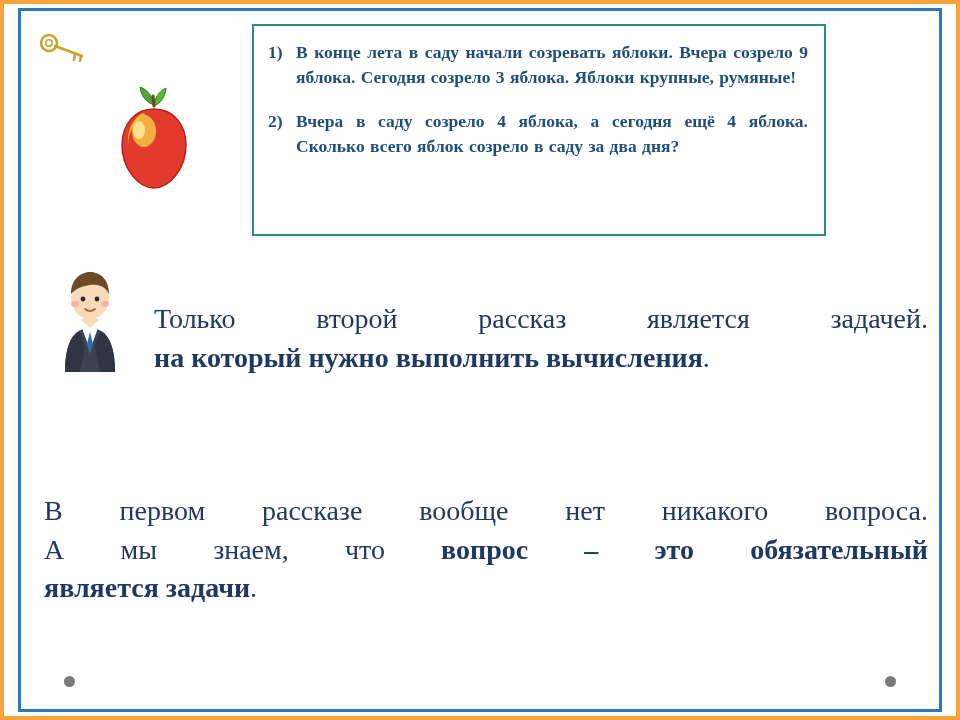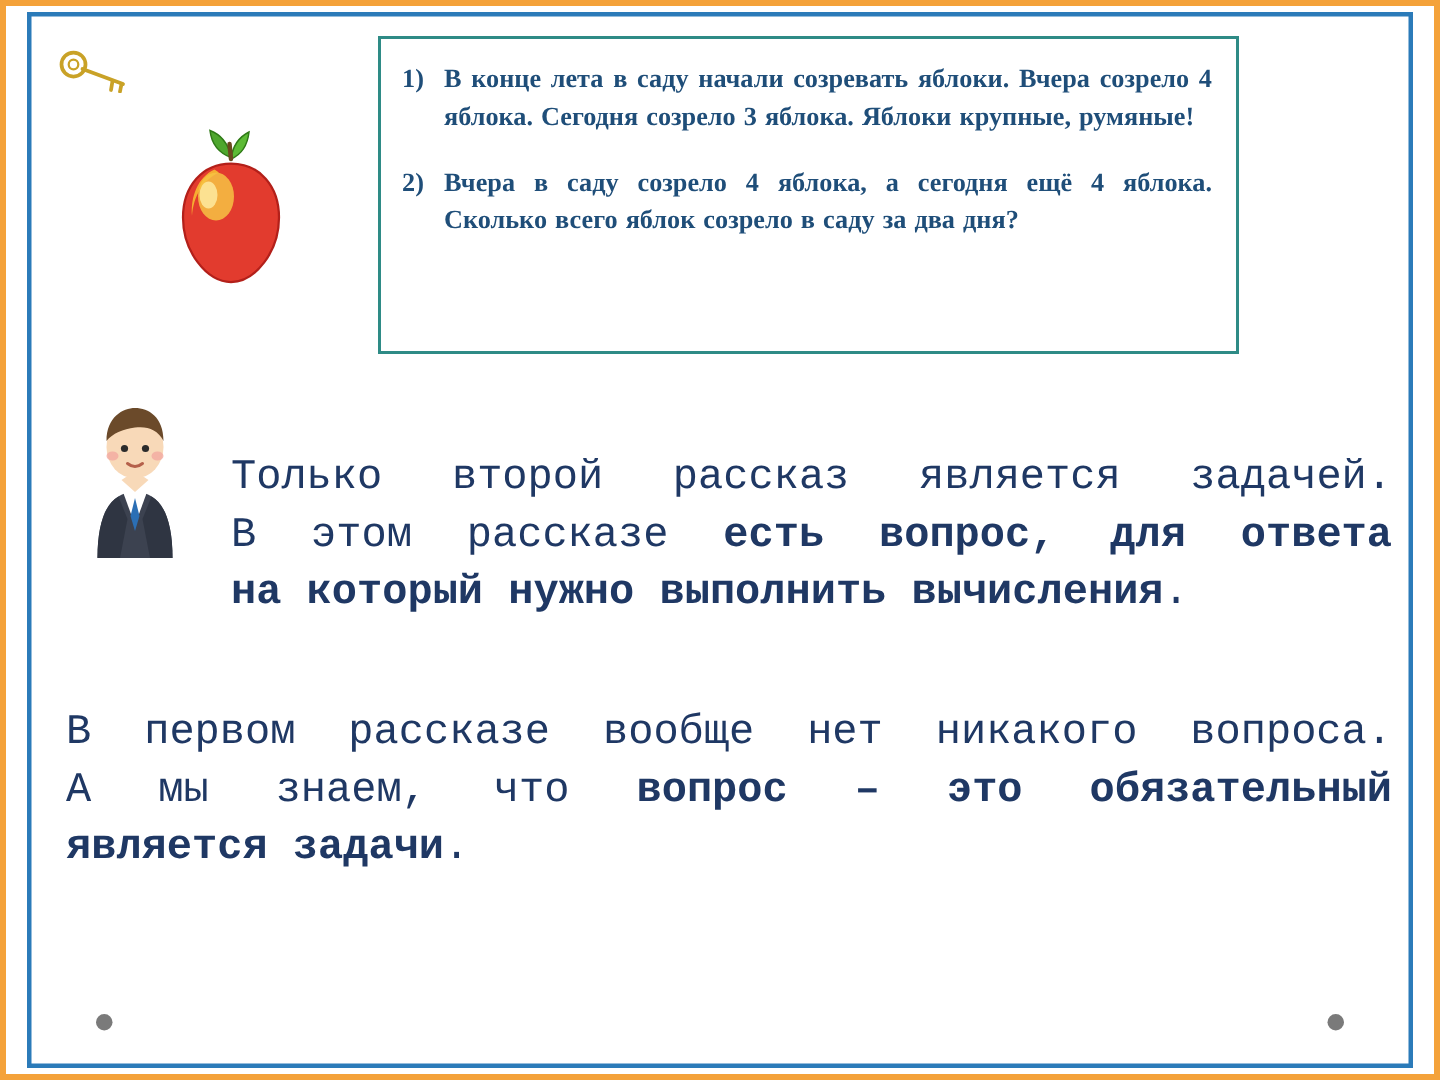--- a/index.html
+++ b/index.html
@@ -148,36 +148,36 @@
     position: absolute;
     left: 52px;
     top: 262px;
     width: 76px;
     height: 110px;
   }
 
   
   .para {
     position: absolute;
-    font-family: Liberation Mono, monospace;
+    font-family: Liberation Serif, serif;
     color: #1f3864;
     font-size: 28px;
     line-height: 1.38;
   }
   .para-1 {
     left: 44px;
     top: 300px;
     width: 884px;
     text-align: justify;
     text-align-last: left;
     text-indent: 110px;
   }
   .para-2 {
     left: 44px;
-    top: 470px;
+    top: 492px;
     width: 884px;
     text-align: justify;
     text-align-last: left;
   }
   .bold {
     font-weight: bold;
   }
   .just-line {
     display: block;
     text-align: justify;
@@ -230,21 +230,21 @@
     <path d="M46 24 L45 14" stroke="#6b4a1f" stroke-width="3" stroke-linecap="round" fill="none"></path>
     <path d="M46 27 C27 27 14 42 14 63 C14 86 30 106 46 106 C62 106 78 86 78 63 C78 42 65 27 46 27 Z" fill="#e23b2e" stroke="#b3201a" stroke-width="1.5"></path>
     <path d="M35 31 C24 36 19 49 20 62 C21 49 27 38 38 33 Z" fill="#f7b232" opacity="0.95"></path>
     <ellipse cx="36" cy="49" rx="12" ry="16" fill="#f6c343" opacity="0.85"></ellipse>
     <ellipse cx="31" cy="48" rx="6" ry="9" fill="#fde79a" opacity="0.9"></ellipse>
   </svg>
 
   <div class="task-box">
     <div class="task-item">
       <span class="task-num">1)</span>
-      <span class="task-text">В конце лета в саду начали созревать яблоки. Вчера созрело 4 яблока. Сегодня созрело 3 яблока. Яблоки крупные, румяные!</span>
+      <span class="task-text">В конце лета в саду начали созревать яблоки. Вчера созрело 9 яблока. Сегодня созрело 3 яблока. Яблоки крупные, румяные!</span>
     </div>
     <div class="task-item">
       <span class="task-num">2)</span>
       <span class="task-text">Вчера в саду созрело 4 яблока, а сегодня ещё 4 яблока. Сколько всего яблок созрело в саду за два дня?</span>
     </div>
   </div>
 
   <svg class="boy-figure" viewBox="0 0 76 110">
     <path d="M13 110 C13 80 22 66 38 66 C54 66 63 80 63 110 Z" fill="#3c4250"></path>
     <path d="M30 66 L38 88 L46 66 L42 64 L34 64 Z" fill="#ffffff"></path>
@@ -256,21 +256,20 @@
     <circle cx="31" cy="37" r="2.4" fill="#2b2b2b"></circle>
     <circle cx="45" cy="37" r="2.4" fill="#2b2b2b"></circle>
     <path d="M33 47 Q38 51 43 47" stroke="#b5604a" stroke-width="2" fill="none" stroke-linecap="round"></path>
     <ellipse cx="23" cy="42" rx="4" ry="3" fill="#f3a9a0" opacity="0.8"></ellipse>
     <ellipse cx="53" cy="42" rx="4" ry="3" fill="#f3a9a0" opacity="0.8"></ellipse>
     <path d="M29 58 L38 66 L47 58 L44 56 L32 56 Z" fill="#f8d9b8"></path>
   </svg>
 
   <div class="para para-1">
     <span class="just-line">Только второй рассказ является задачей.</span>
-    <span class="just-line"><span>В этом рассказе </span><span class="bold">есть вопрос, для ответа</span></span>
     <span class="last-line"><span class="bold">на который нужно выполнить вычисления</span><span>.</span></span>
   </div>
 
   <div class="para para-2">
     <span class="just-line">В первом рассказе вообще нет никакого вопроса.</span>
     <span class="just-line"><span>А мы знаем, что </span><span class="bold">вопрос – это обязательный</span></span>
     <span class="last-line"><span class="bold">является задачи</span><span>.</span></span>
   </div>
 
   <div class="dot dot-left"></div>

